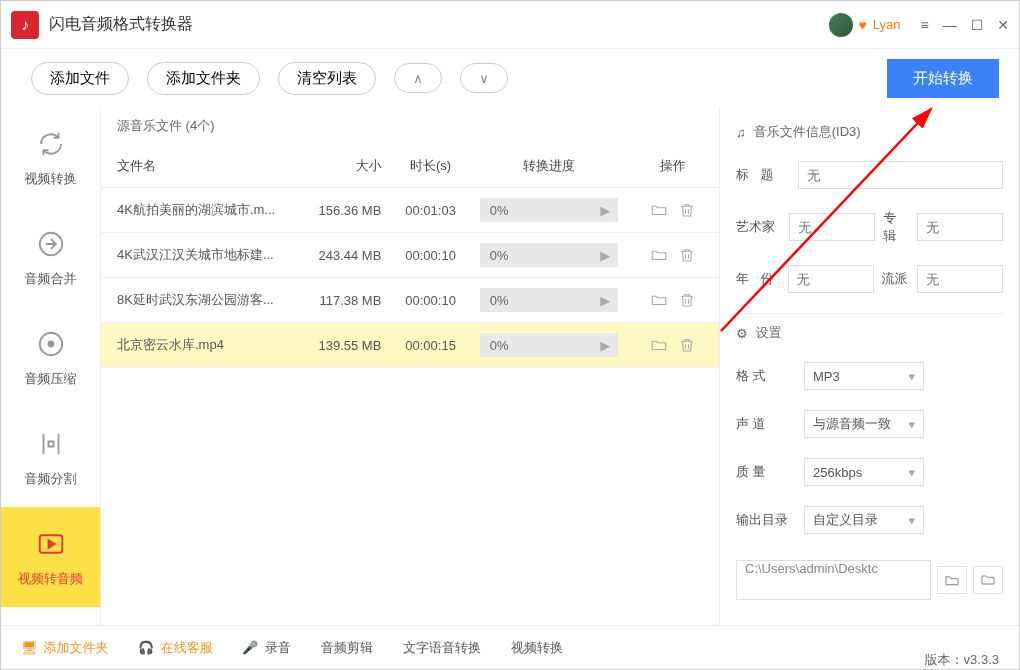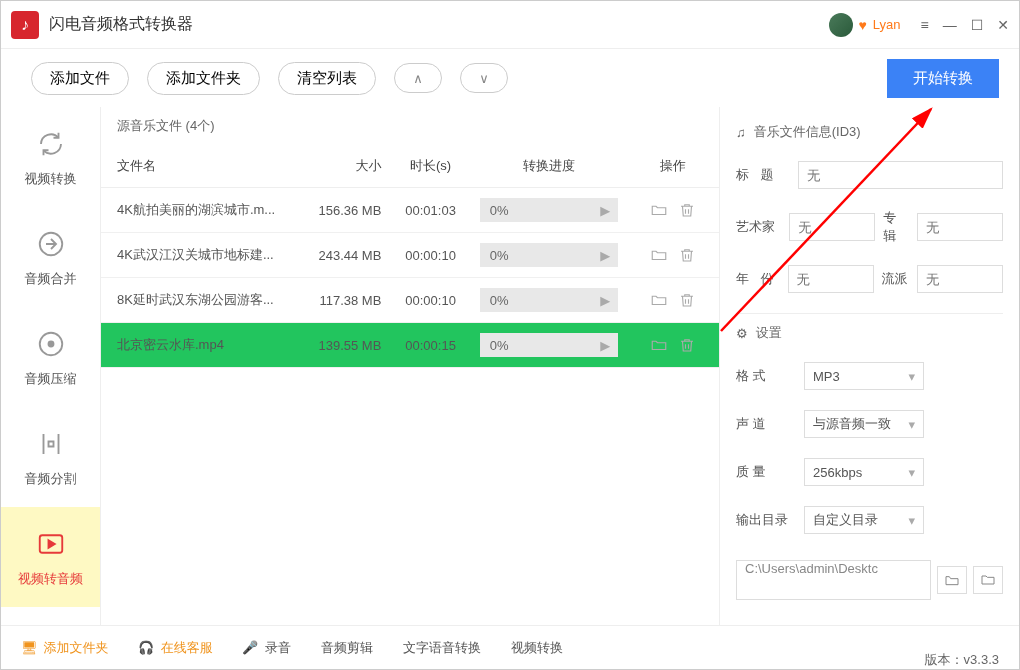--- a/index.html
+++ b/index.html
@@ -14,28 +14,28 @@
 .username { color: #ff7a1a; }
 .win-controls { display: flex; gap: 14px; color: #666; }
 .win-controls span { cursor: pointer; font-size: 14px; }
 .toolbar { height: 58px; display: flex; align-items: center; padding: 0 20px 0 30px; gap: 18px; }
 .pill-btn { border: 1px solid #ccc; border-radius: 18px; padding: 6px 18px; background: #fff; cursor: pointer; font-size: 15px; }
 .nav-btn { border: 1px solid #ccc; border-radius: 18px; width: 48px; height: 30px; display: flex; align-items: center; justify-content: center; cursor: pointer; color: #888; }
 .start-btn { margin-left: auto; background: #3b82f6; color: #fff; border: none; padding: 10px 26px; font-size: 15px; cursor: pointer; }
 .body { flex: 1; display: flex; min-height: 0; }
 .sidebar { width: 100px; border-right: 1px solid #eee; display: flex; flex-direction: column; }
 .sidebar-item { height: 100px; display: flex; flex-direction: column; align-items: center; justify-content: center; gap: 8px; cursor: pointer; color: #555; border-bottom: 1px solid transparent; }
-.sidebar-item.active { color: #e63a3a; background: #fef9c3; }
+.sidebar-item.active { color: #e63a3a; background: #fde047; }
 .sidebar-icon { width: 36px; height: 36px; display: flex; align-items: center; justify-content: center; }
 .main { flex: 1; display: flex; flex-direction: column; }
 .list-header-title { padding: 10px 16px; color: #666; }
 .table { width: 100%; border-collapse: collapse; }
 .table th { font-weight: normal; color: #444; padding: 12px 8px; border-bottom: 1px solid #eee; font-size: 13px; }
 .table td { padding: 10px 8px; border-bottom: 1px solid #f0f0f0; font-size: 13px; color: #555; }
-.table tr.selected td { background: #22c55e; }
+.table tr.selected td { background: #fef9c3; }
 .col-name { width: 190px; text-align: left; padding-left: 16px !important; white-space: nowrap; overflow: hidden; text-overflow: ellipsis; max-width: 190px; }
 .col-size { width: 90px; text-align: right; }
 .col-dur { width: 80px; text-align: center; }
 .col-prog { width: 150px; text-align: center; }
 .col-ops { width: 90px; text-align: center; }
 .progress-bar { background: #e8e8e8; height: 24px; display: flex; align-items: center; padding-left: 10px; color: #666; position: relative; }
 .play-tri { position: absolute; right: 8px; color: #aaa; }
 .op-icon { display: inline-flex; width: 24px; height: 24px; align-items: center; justify-content: center; color: #999; cursor: pointer; margin: 0 2px; }
 .right-panel { width: 300px; border-left: 1px solid #eee; padding: 12px 16px; display: flex; flex-direction: column; gap: 10px; }
 .section-title { display: flex; align-items: center; gap: 8px; color: #666; padding: 4px 0 10px; }

